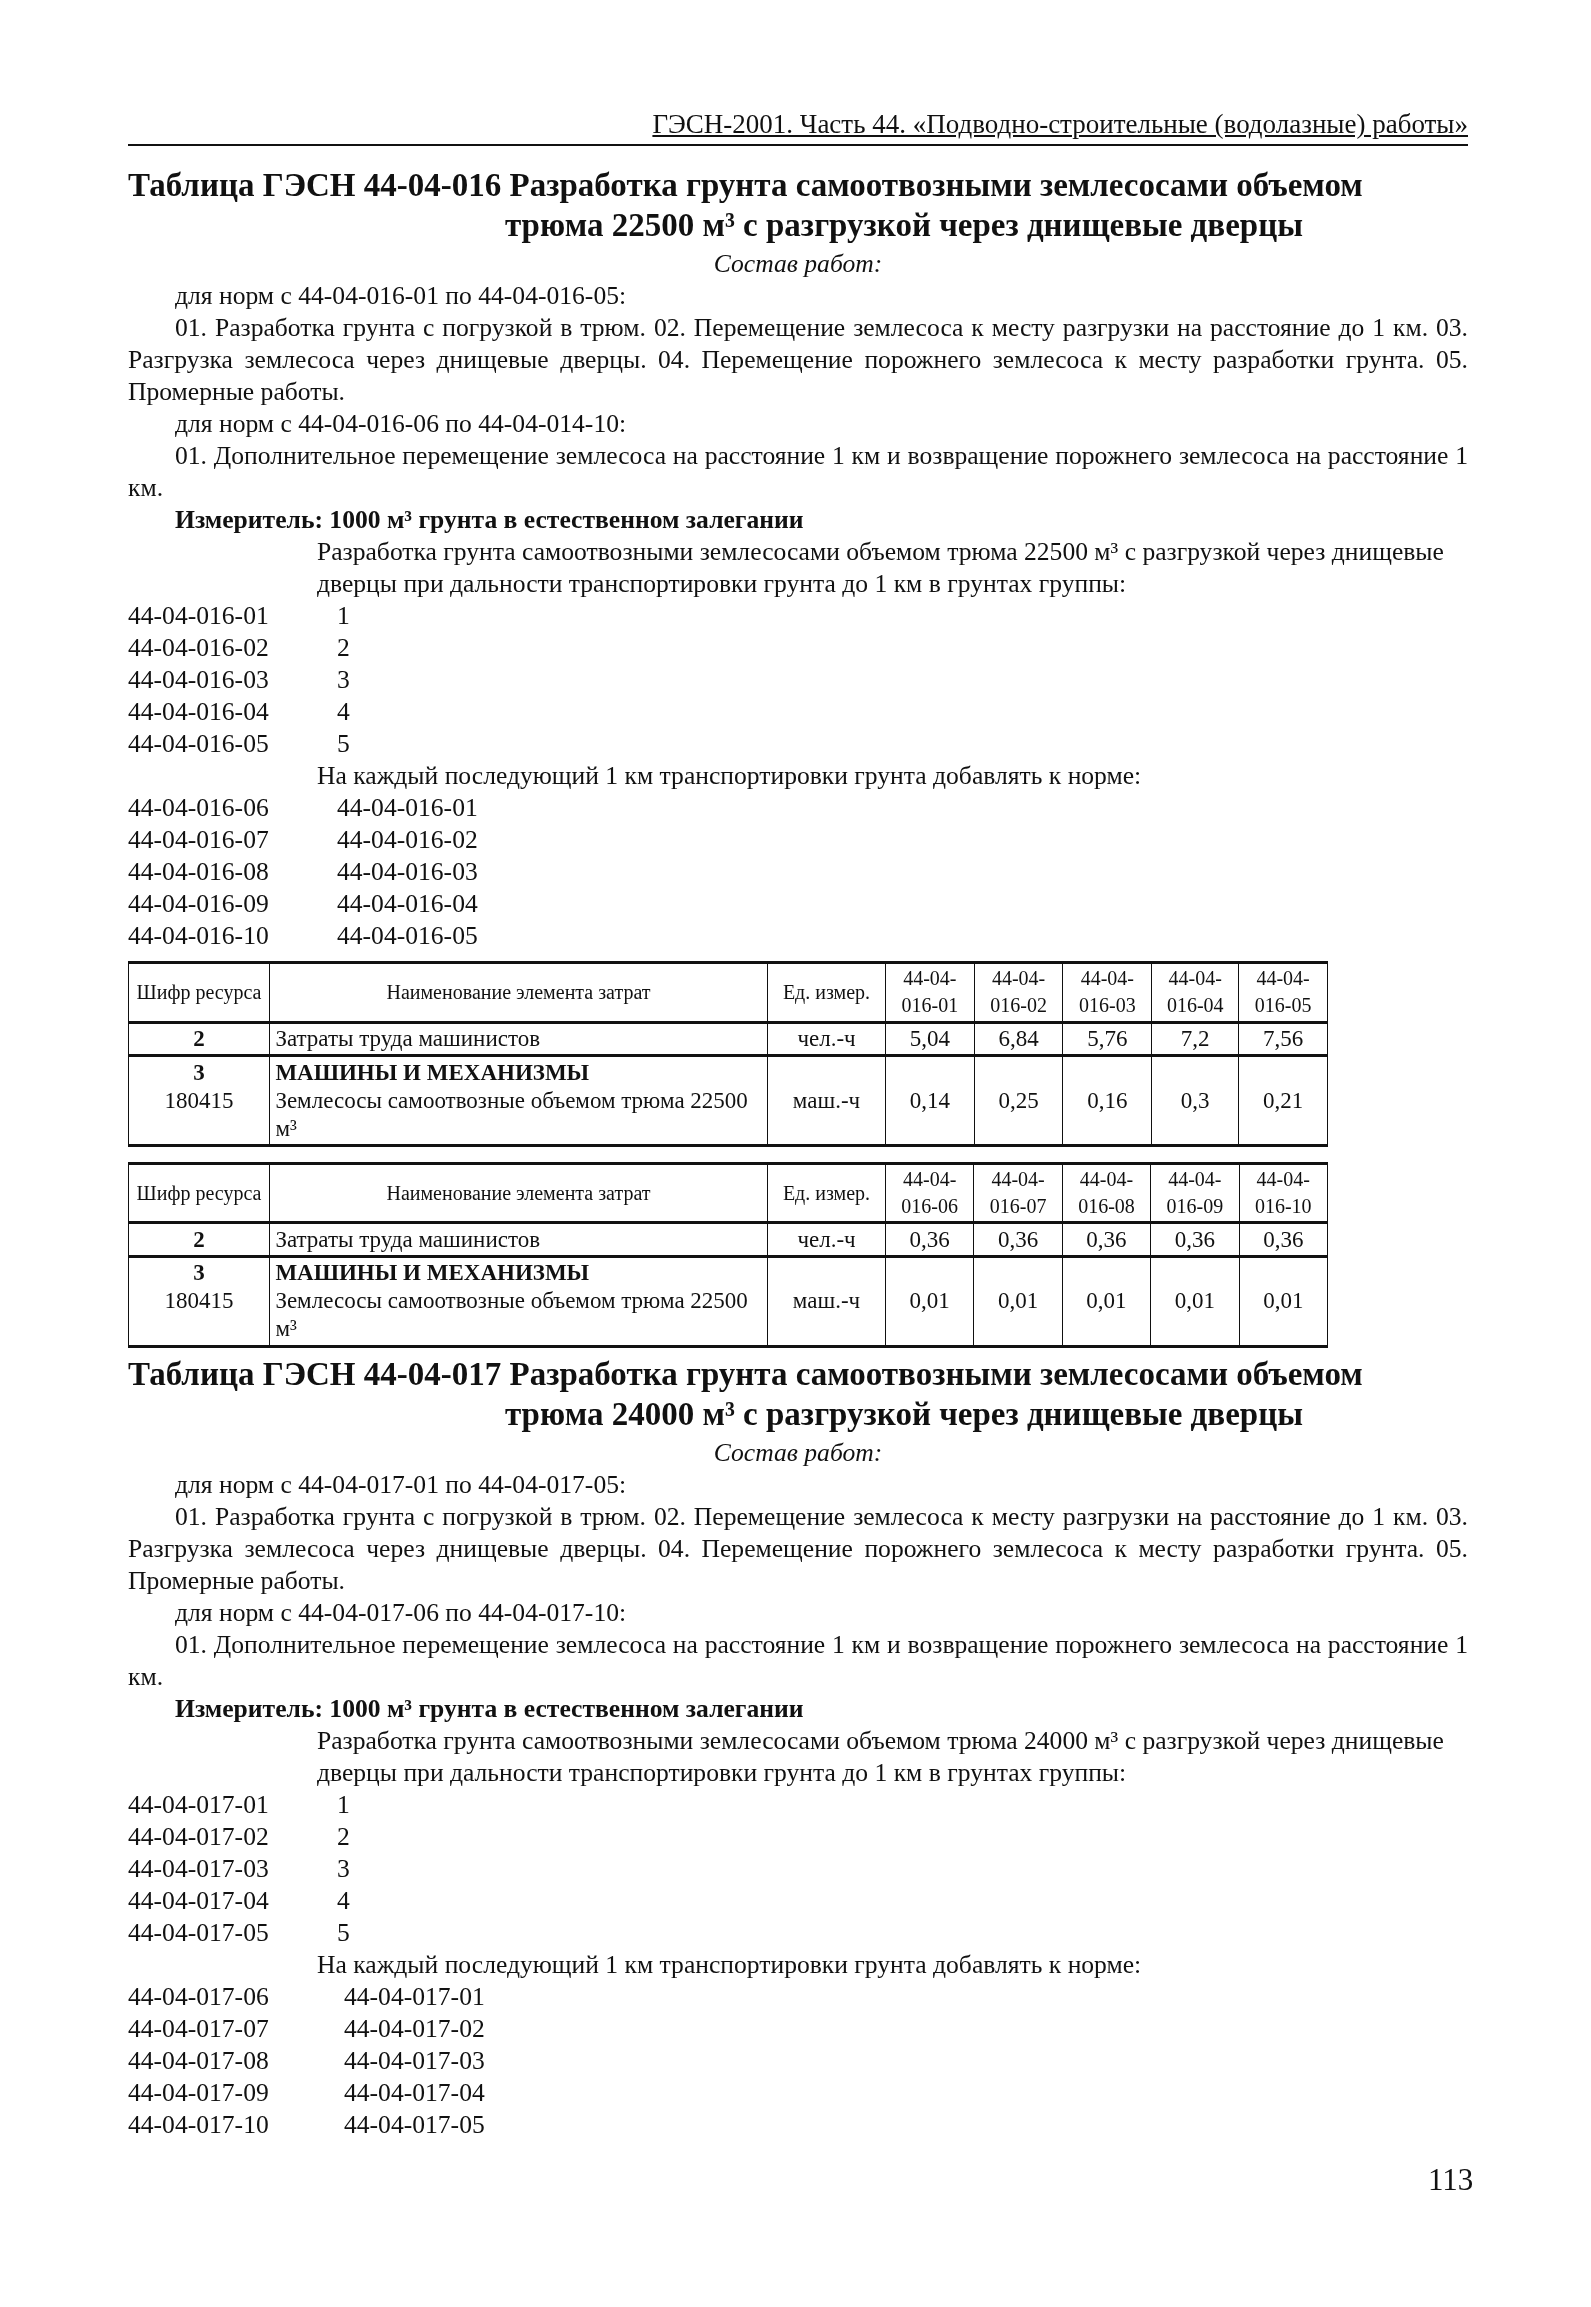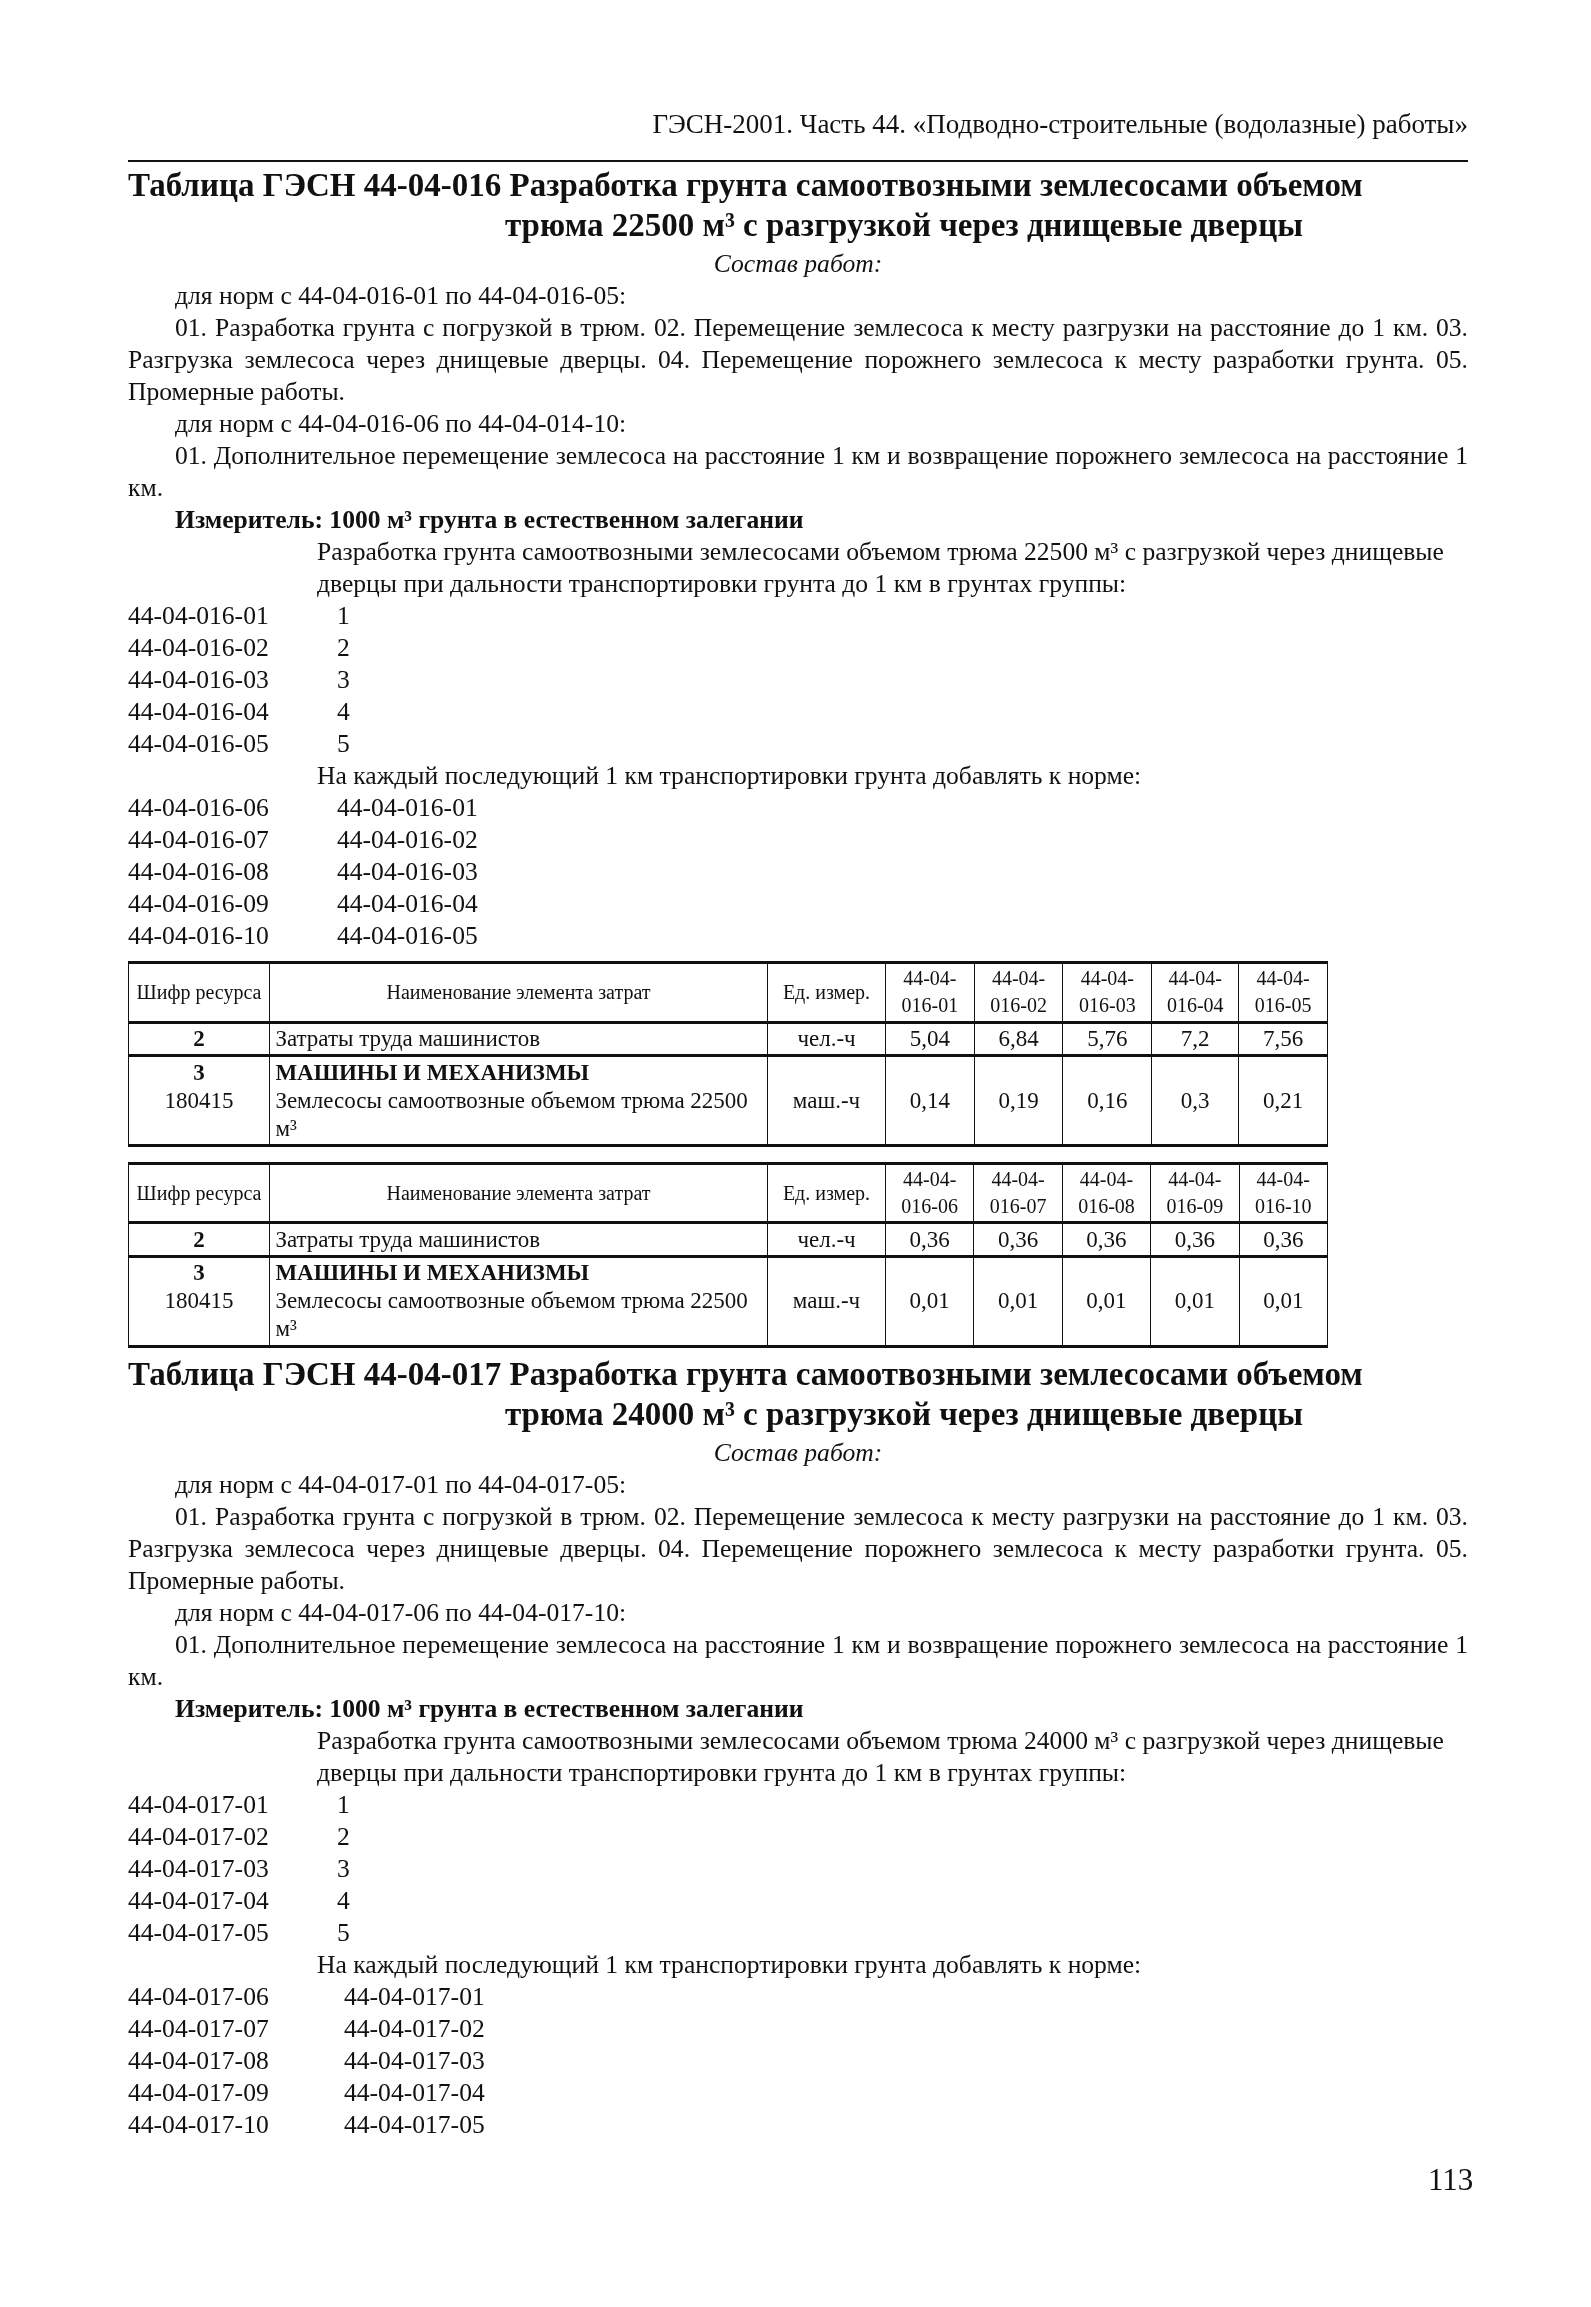--- a/index.html
+++ b/index.html
@@ -1,21 +1,21 @@
 <!DOCTYPE html>
 <html style="font-size:10.8px"><head>
 <meta charset="utf-8">
 <style>
   html, body { margin:0; padding:0; background:#ffffff; }
   body { width:1591px; height:2307px; position:relative; overflow:hidden;
          font-family:"Liberation Serif", "DejaVu Serif", serif; color:#111; }
   .page { position:absolute; left:0; top:0; width:1591px; height:2307px; }
   .running-header { position:absolute; left:128px; top:108px; width:1340px;
-         text-align:right; font-size:27px; line-height:32px; padding-bottom:20px;
-         border-bottom:2.7px solid #111; }
+         text-align:right; font-size:27px; line-height:32px; padding-bottom:4px;
+         border-bottom:2.7px solid #111;text-decoration:underline; }
   .section { position:absolute; left:128px; width:1340px; }
   .title { font-weight:bold; font-size:33px; line-height:40px; }
   .title .l1 { display:block; text-indent:0; }
   .title .l2 { display:block; padding-left:377px; }
   .subhead { text-align:center; font-style:italic; font-size:25.6px; line-height:32px; margin-top:2.7px; }
   .p { font-size:25.6px; line-height:32px; text-align:justify; }
   .ind { text-indent:47px; }
   .meter { font-weight:bold; font-size:25.6px; line-height:32px; padding-left:47px; }
   .desc { font-size:25.6px; line-height:32px; padding-left:189px; }
   .codes { font-size:25.6px; line-height:32px; }
@@ -136,21 +136,21 @@
           <td class="ctr" style="vertical-align:top">
             <div class="bold">3</div>
             <div>180415</div>
           </td>
           <td style="vertical-align:top">
             <div class="bold">МАШИНЫ И МЕХАНИЗМЫ</div>
             <div>Землесосы самоотвозные объемом трюма 22500 м³</div>
           </td>
           <td class="ctr">маш.-ч</td>
           <td class="ctr">0,14</td>
-          <td class="ctr">0,19</td>
+          <td class="ctr">0,25</td>
           <td class="ctr">0,16</td>
           <td class="ctr">0,3</td>
           <td class="ctr">0,21</td>
         </tr>
       </tbody>
     </table>
 
     <table class="norm" style="margin-top:15px">
       <colgroup>
           <col style="width:141px">

